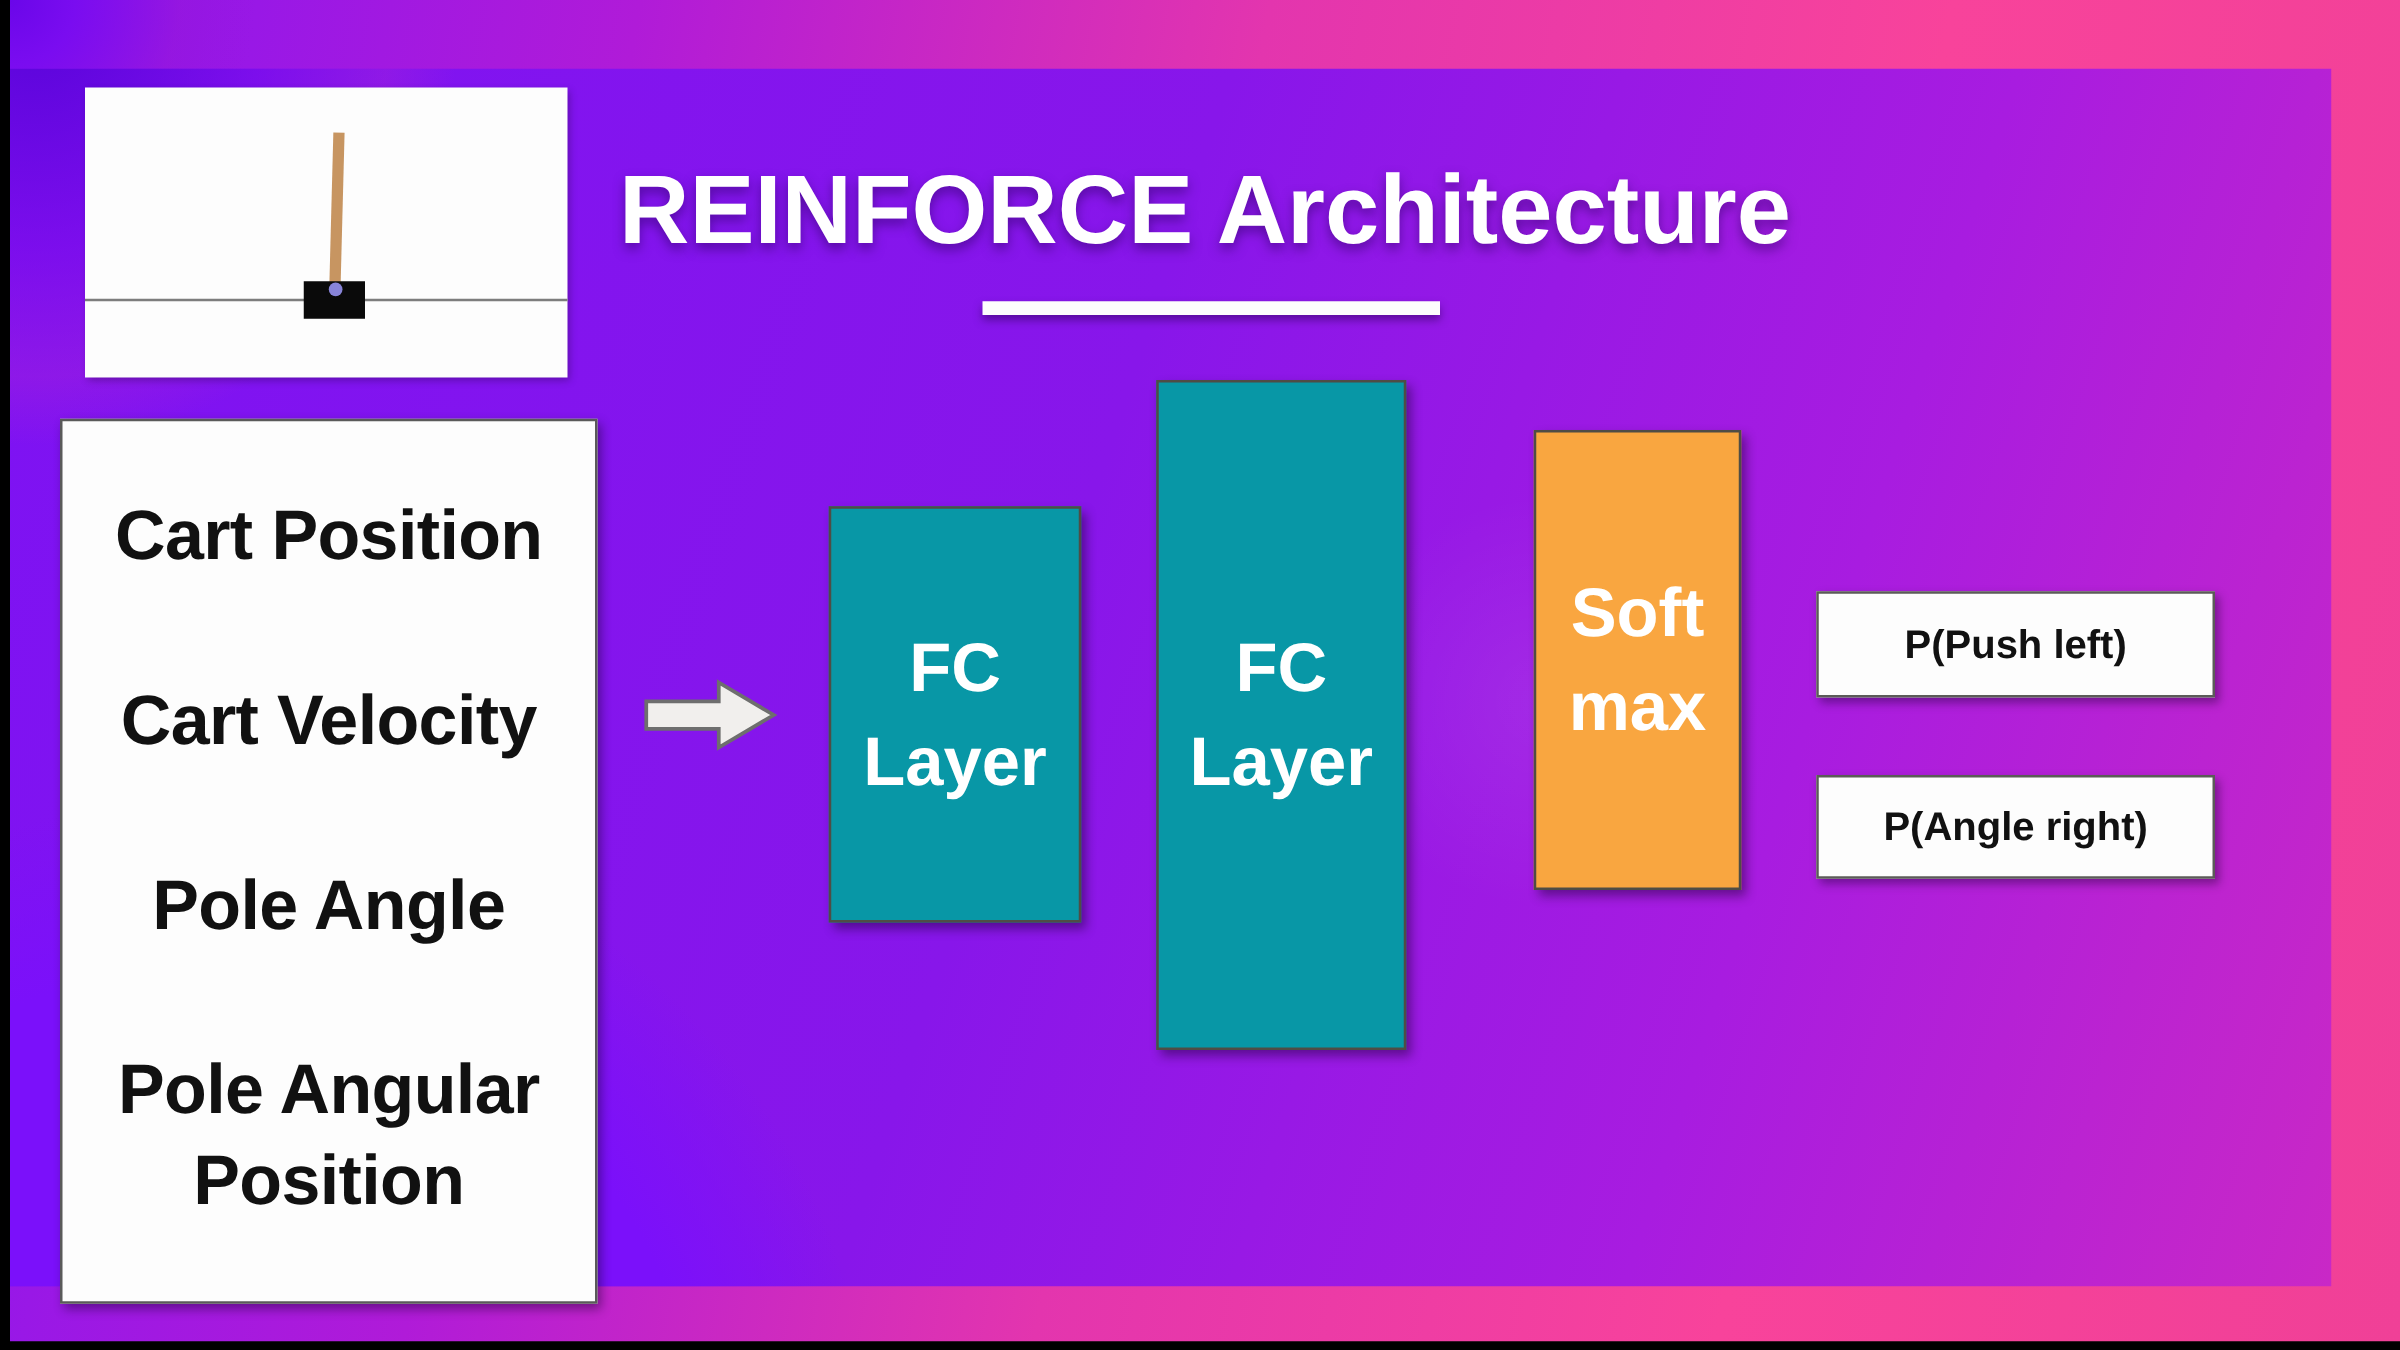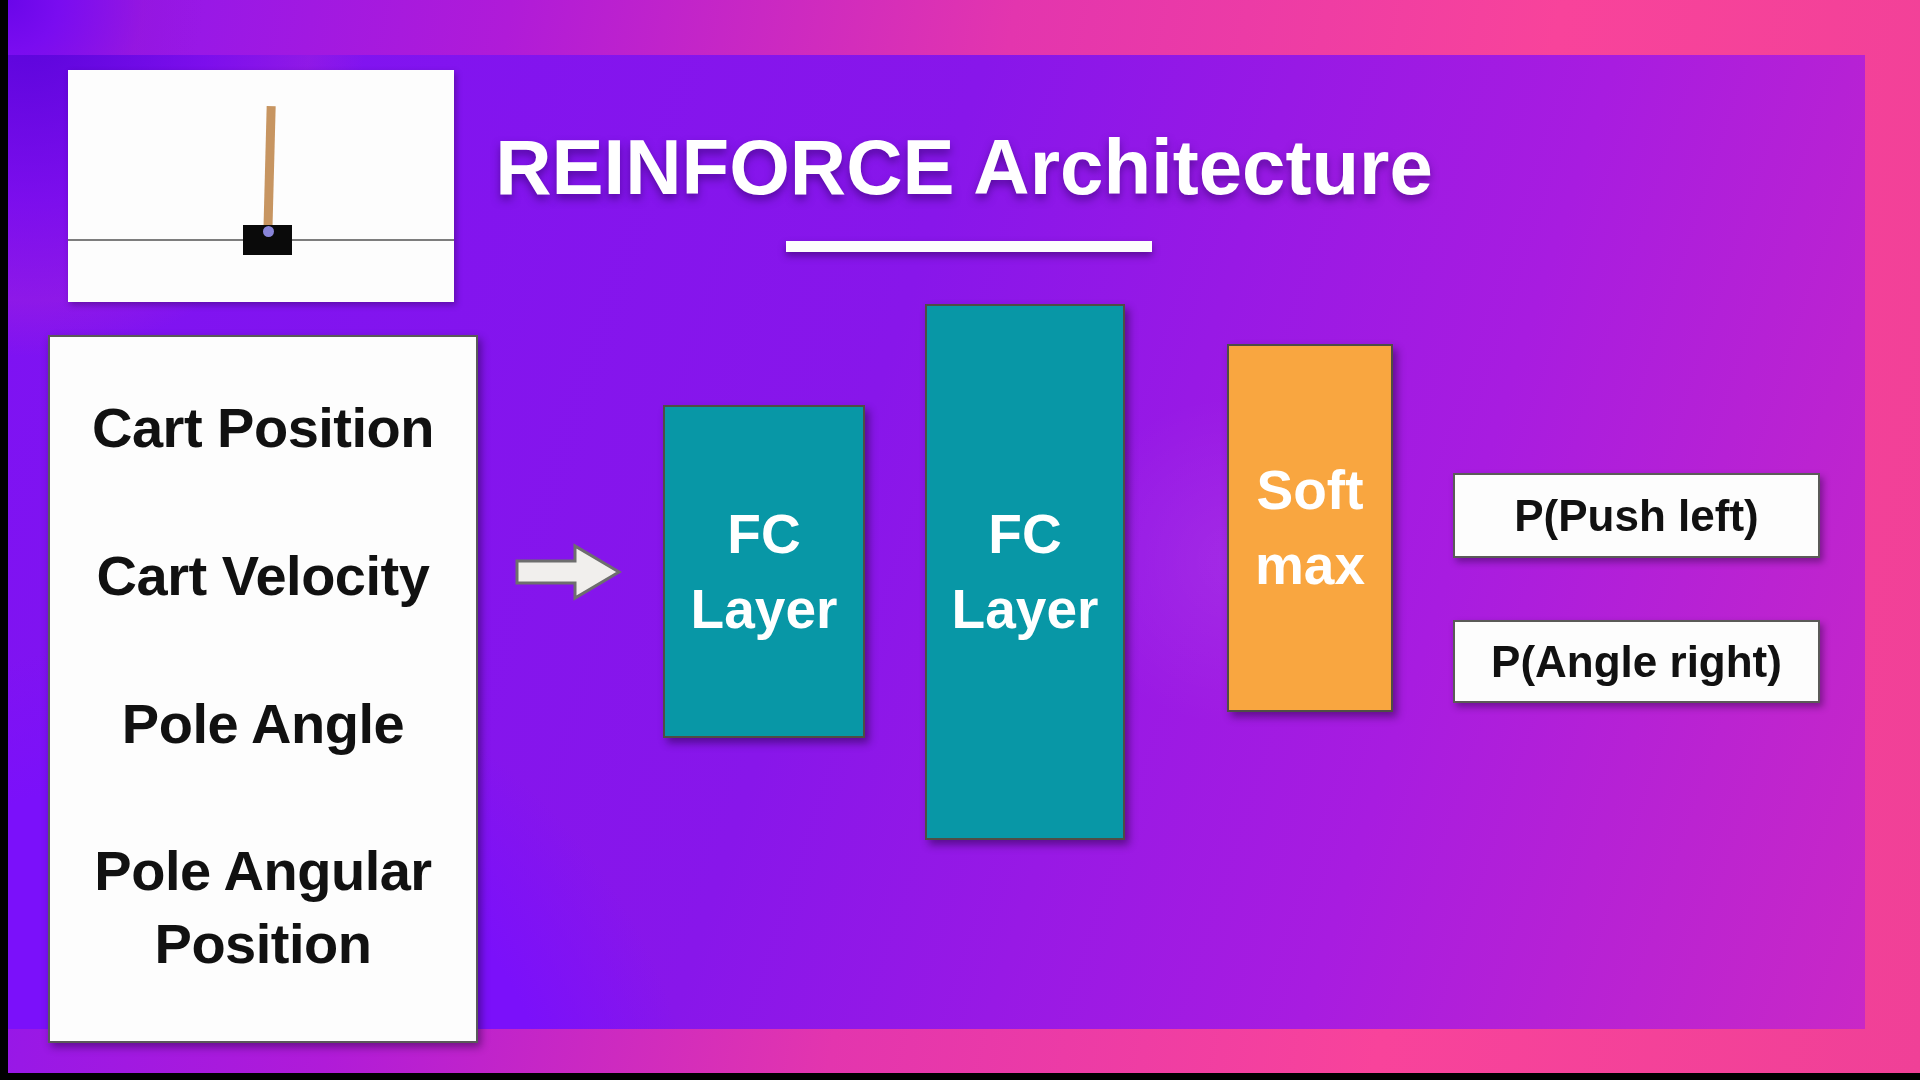--- a/index.html
+++ b/index.html
@@ -66,25 +66,25 @@
     position:absolute; box-sizing:border-box; border:2px solid #4f4d45;
     box-shadow:4px 5px 8px rgba(20,0,40,.45);
     display:flex; flex-direction:column; align-items:center; justify-content:center;
     color:#fff; font-weight:bold; font-size:55px; line-height:1.36; text-align:center;
   }
   .fc1{left:655px; top:405px; width:202px; height:333px; background:var(--teal,#0897a6);}
   .fc2{left:917px; top:304px; width:200px; height:536px; background:var(--teal,#0897a6);}
   .softmax{left:1219px; top:344px; width:166px; height:368px; background:var(--orange,#f9a640);}
   
   .out{
-    position:absolute; left:1445px; width:367px; box-sizing:border-box;
+    position:absolute; left:1445px; width:319px; box-sizing:border-box;
     background:#fdfdfd; border:2px solid #5b5b58;
     box-shadow:3px 4px 7px rgba(20,0,40,.4);
     display:flex; align-items:center; justify-content:center;
-    font-size:44px; font-weight:bold; color:#111;
+    font-size:32px; font-weight:bold; color:#111;
   }
   .out1{top:473px; height:85px;}
   .out2{top:620px; height:83px;}
 </style>
 </head>
 <body>
 
 <div class="slide">
   <div class="inner"></div>
 

